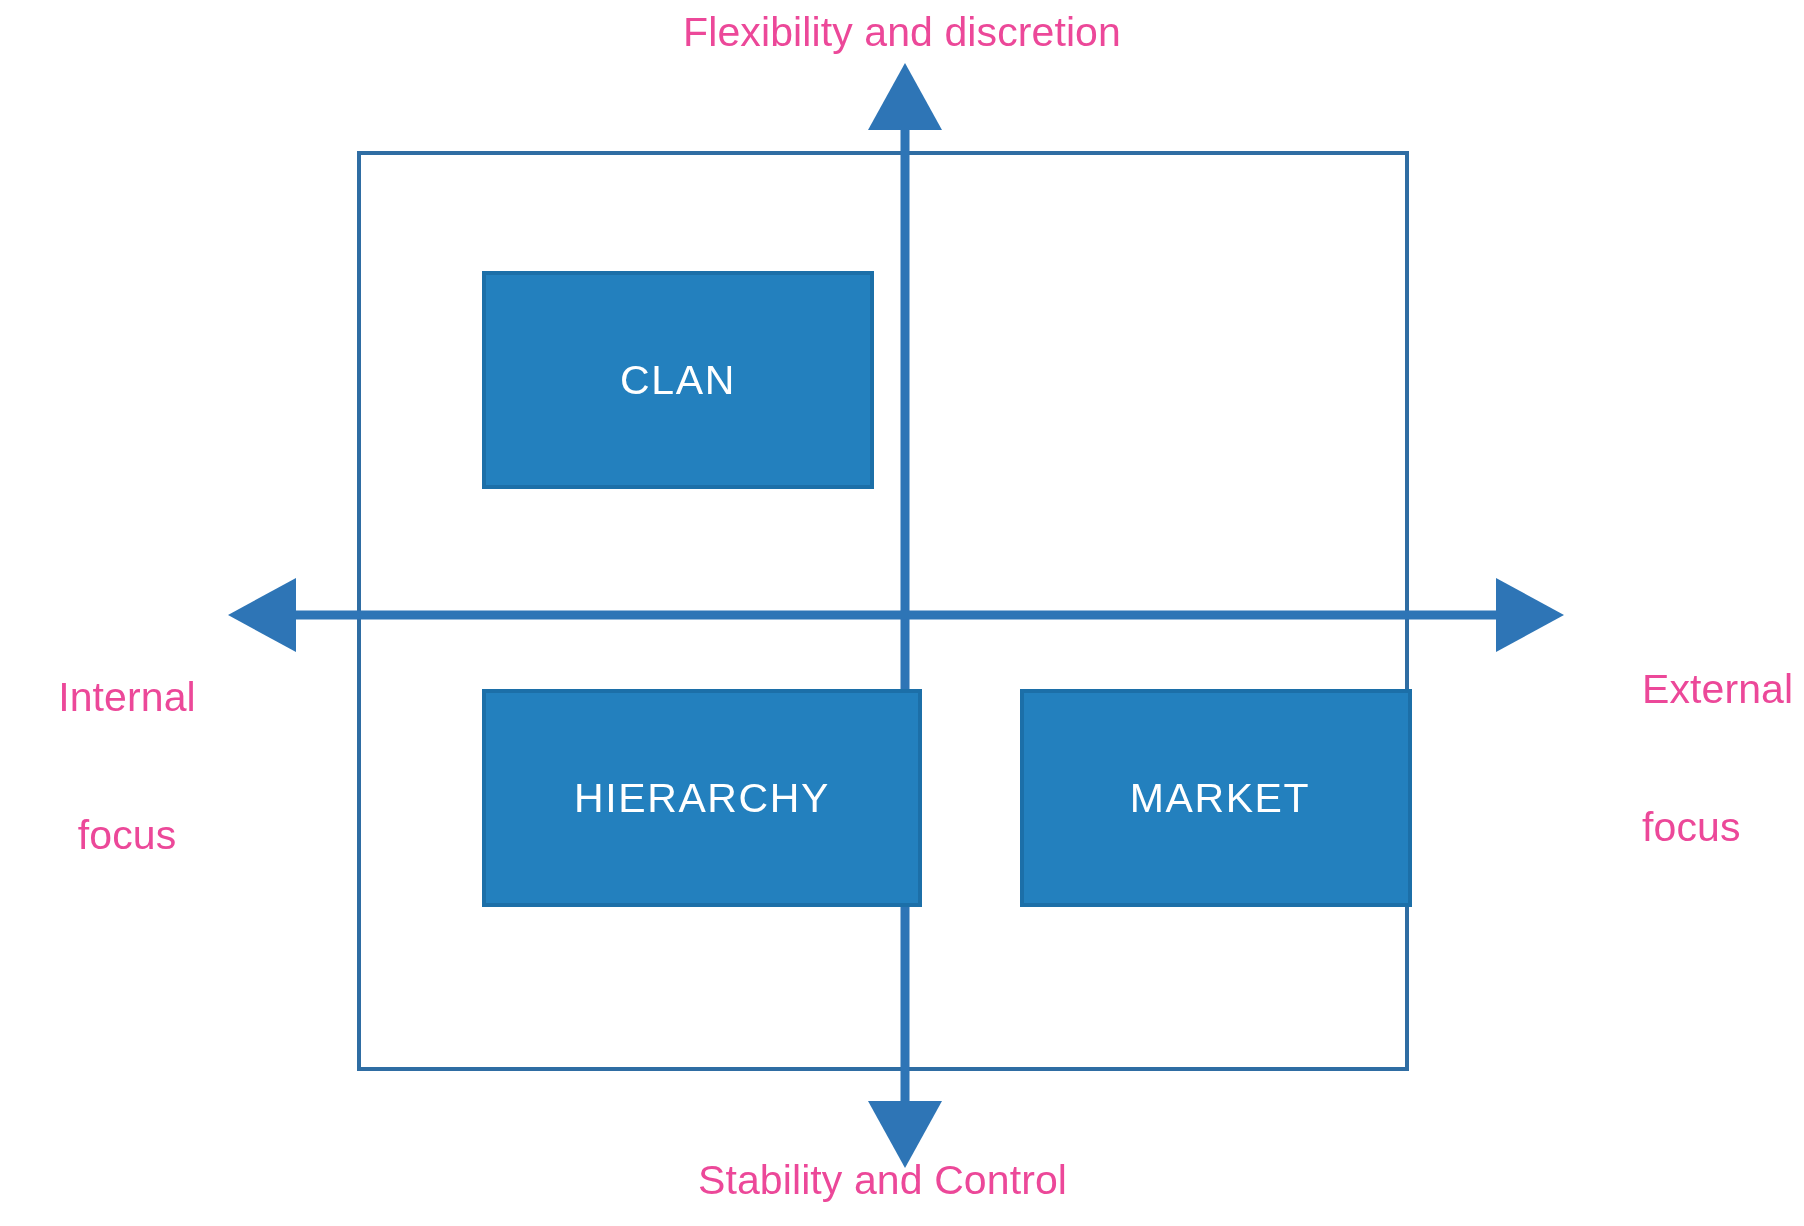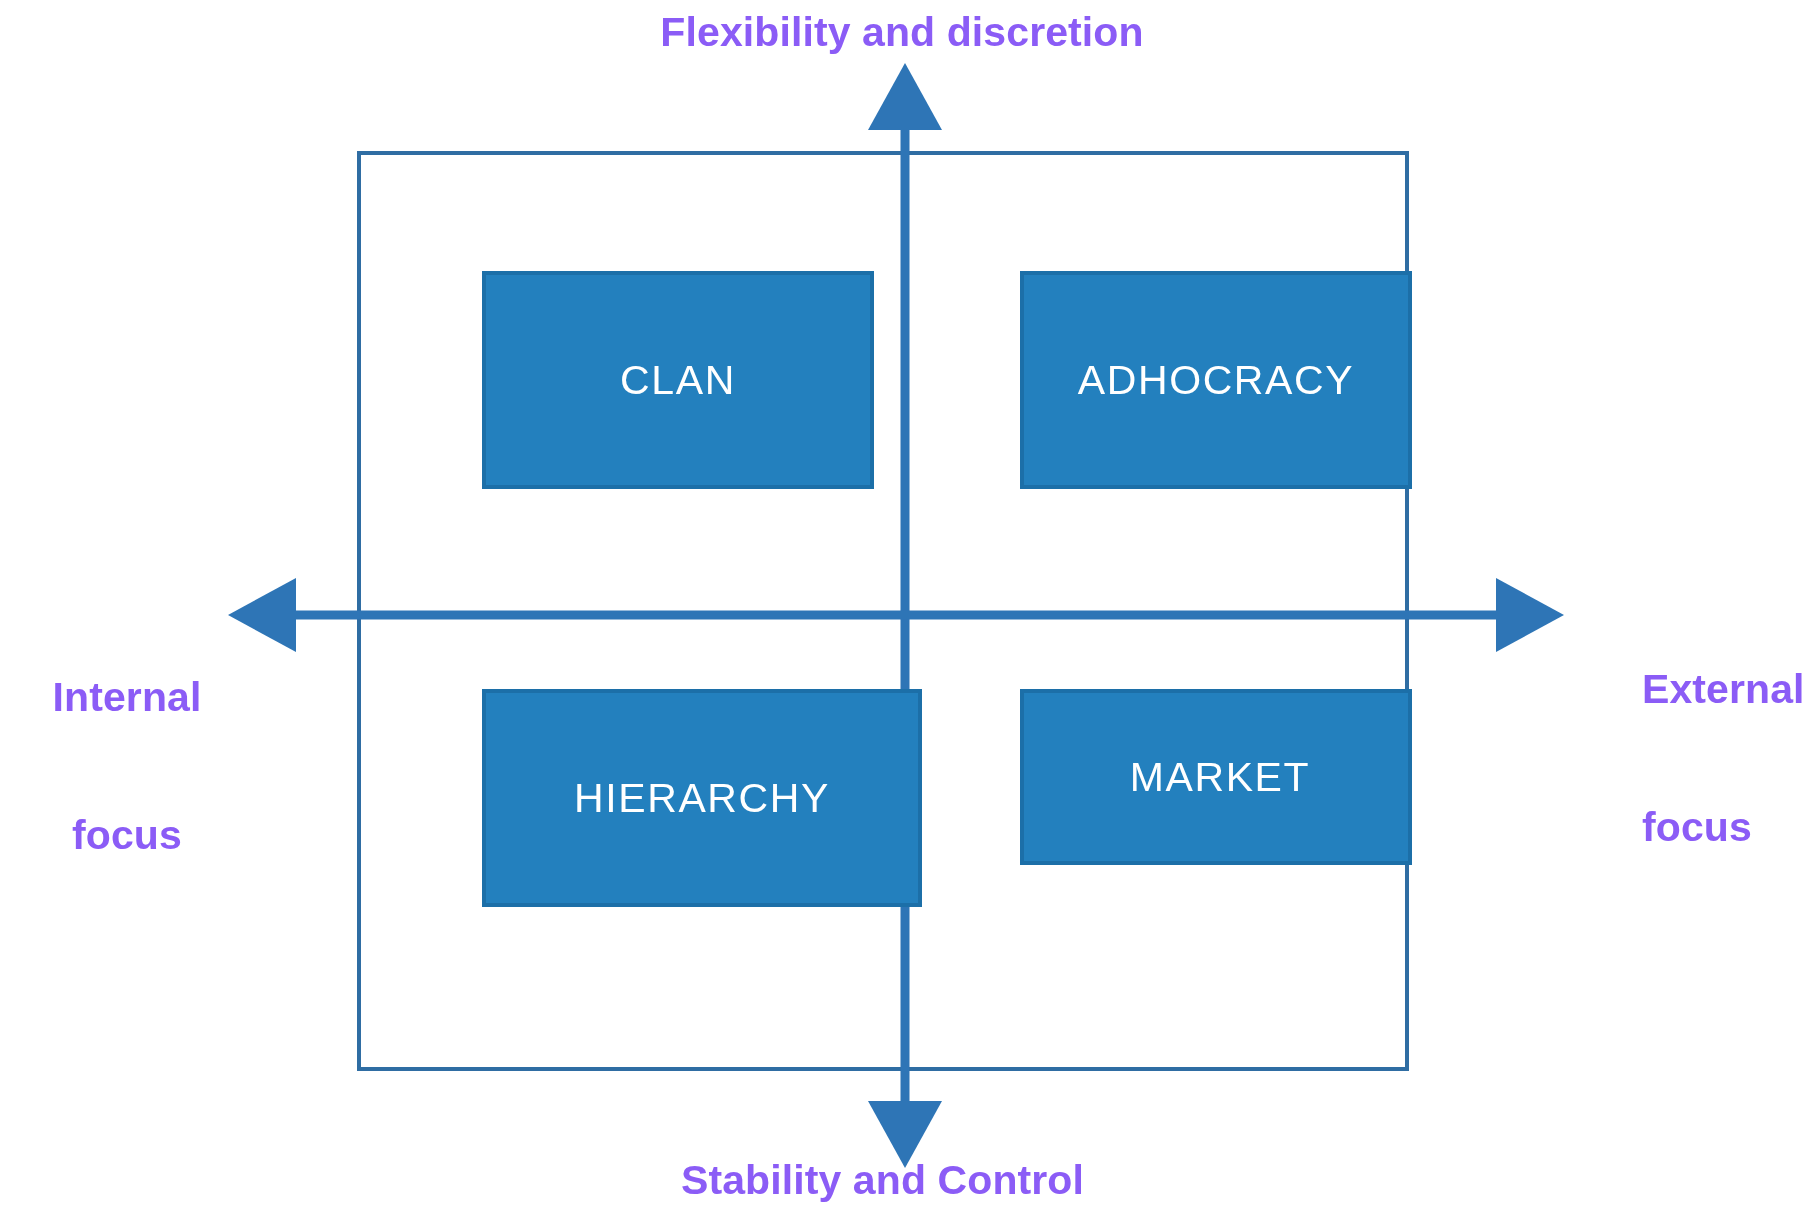--- a/index.html
+++ b/index.html
@@ -16,24 +16,24 @@
     position: relative;
     width: 1804px;
     height: 1226px;
     background: #ffffff;
     overflow: hidden;
   }
 
   
   .axis-label {
     position: absolute;
-    color: #8b5cf6;
+    color: #ec4899;
     font-size: 41px;
     line-height: 1.12;
-    font-weight: 700;
+    font-weight: 400;
     white-space: pre;
     letter-spacing: 0.1px;
   }
 
   #label-top {
     top: 10px;
     left: 0;
     width: 1804px;
     text-align: center;
   }
@@ -100,21 +100,21 @@
     font-size: 41px;
     font-weight: 400;
     letter-spacing: 1.6px;
     white-space: pre;
     text-align: center;
   }
 
   #box-clan       { left: 438px;  top: 271px; width: 392px; height: 218px; }
   #box-adhocracy  { left: 976px;  top: 271px; width: 392px; height: 218px; }
   #box-hierarchy  { left: 438px;  top: 689px; width: 440px; height: 218px; }
-  #box-market     { left: 976px;  top: 689px; width: 392px; height: 176px; padding-left: 8px; }
+  #box-market     { left: 976px;  top: 689px; width: 392px; height: 218px; padding-left: 8px; }
 </style>
 </head>
 <body>
 
 <div id="stage">
 
   <div class="axis-label" id="label-top">Flexibility and discretion</div>
 
   <div class="axis-label" id="label-bottom">Stability and Control</div>
 
@@ -142,23 +142,20 @@
 
     <polygon points="228,615 296,578 296,652" fill="#2E75B6"></polygon>
 
     <polygon points="1564,615 1496,578 1496,652" fill="#2E75B6"></polygon>
   </svg>
 
   <div class="quad-box" id="box-clan">
     <span class="quad-label">CLAN</span>
   </div>
 
-  <div class="quad-box" id="box-adhocracy">
-    <span class="quad-label">ADHOCRACY</span>
-  </div>
 
   <div class="quad-box" id="box-hierarchy">
     <span class="quad-label">HIERARCHY</span>
   </div>
 
   <div class="quad-box" id="box-market">
     <span class="quad-label">MARKET</span>
   </div>
 
 </div>

